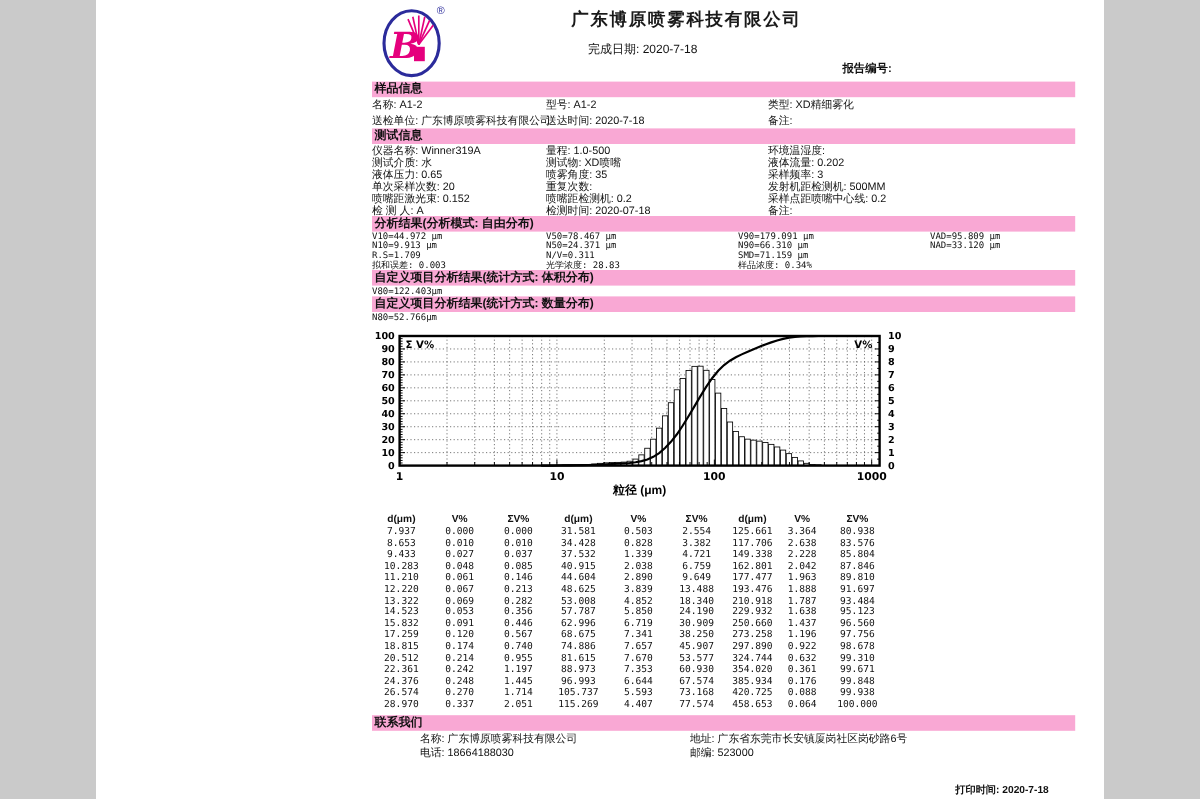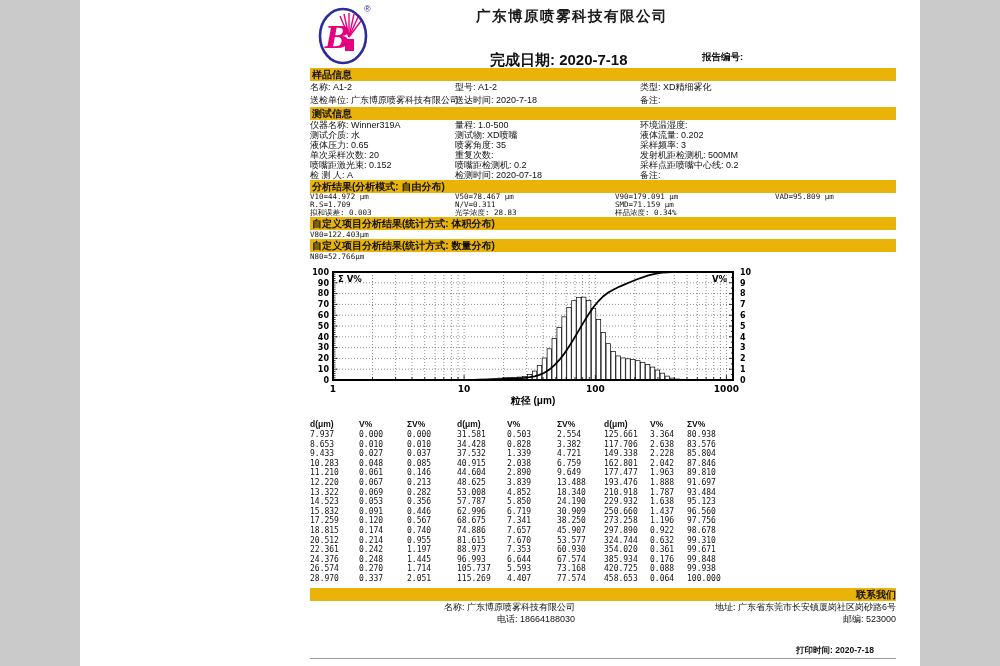--- a/index.html
+++ b/index.html
@@ -1,47 +1,47 @@
 <!DOCTYPE html>
 <html><head>
 <meta charset="utf-8">
 <style>
   html,body{margin:0;padding:0;}
   body{width:1000px;height:666px;background:#cacaca;font-family:"Liberation Sans","DejaVu Sans",sans-serif;color:#111;}
   .paper{position:absolute;left:80px;top:0;width:840px;height:666px;background:#ffffff;overflow:hidden;}
   
   .logo{position:absolute;left:237px;top:3px;width:58px;height:62px;}
   .company-title{position:absolute;left:396px;top:7px;font-size:14.5px;font-weight:bold;letter-spacing:1.5px;color:#1a1a1a;}
-  .hdr-date{position:absolute;left:410px;top:51px;font-size:15px;font-weight:700;}
+  .hdr-date{position:absolute;left:410px;top:34px;font-size:10px;font-weight:400;}
   .hdr-repno{position:absolute;left:622px;top:51px;font-size:9.5px;font-weight:600;}
   
   .content{position:absolute;left:230px;top:68px;width:586px;}
-  .secbar{height:13px;line-height:13px;background:#eab308;font-size:10px;font-weight:bold;padding-left:2px;}
+  .secbar{height:13px;line-height:13px;background:#f9a8d4;font-size:10px;font-weight:bold;padding-left:2px;}
   .rows3 .inforow{display:grid;grid-template-columns:145px 185px auto;height:10px;line-height:10px;font-size:9px;}
   .rows-sample .inforow{height:13px;line-height:13px;}
   .rows4 .inforow{display:grid;grid-template-columns:145px 160px 160px auto;height:8px;line-height:8px;font-size:7.5px;font-family:"DejaVu Sans Mono",monospace;}
   .rows2 .inforow{display:grid;grid-template-columns:225px auto;height:12px;line-height:12px;font-size:9px;margin-left:40px;}
   .cell{white-space:nowrap;}
   .val-line{height:9px;line-height:9px;font-size:7.5px;font-family:"DejaVu Sans Mono",monospace;}
   .note-line{height:11px;line-height:11px;font-size:8.5px;}
   .chartwrap{position:relative;height:150px;margin-top:4px;}
   .chartwrap svg{position:absolute;left:-30px;top:0;}
   .grid{stroke:#444;stroke-width:0.6;stroke-dasharray:1,2;}
   .tick{stroke:#000;stroke-width:0.8;}
   .bar{fill:#fff;stroke:#000;stroke-width:0.7;}
   .curve{fill:none;stroke:#000;stroke-width:1.8;}
   .framebox{fill:none;stroke:#000;stroke-width:2;}
   .ticklabel{font:bold 8px "DejaVu Sans",sans-serif;fill:#000;}
   .xlab{font:bold 9px "DejaVu Sans",sans-serif;fill:#000;}
   .clabel{font:bold 8.5px "DejaVu Sans",sans-serif;fill:#000;}
   .axtitle{font:bold 10px "Liberation Sans",sans-serif;fill:#000;}
-  .dist{width:440px;margin-top:4px;font-family:"DejaVu Sans Mono",monospace;}
+  .dist{width:440px;margin-top:4px;font-family:"DejaVu Sans Mono",monospace;text-align:center;}
   .trow{display:grid;grid-template-columns:49px 48px 50px 50px 50px 47px 46px 37px 55px;height:9.6px;line-height:9.6px;font-size:8px;}
   .thead{height:11px;line-height:11px;font-weight:bold;font-family:"Liberation Sans",sans-serif;font-size:8.5px;}
-  .contactwrap{margin-top:4px;text-align:right;}
+  .contactwrap{margin-top:4px;}
   .printline{margin-top:20px;height:10px;line-height:10px;font-size:8.5px;font-weight:bold;text-align:right;padding-right:22px;}
   .endrule{border-top:1px solid #999;margin-top:3px;height:0;}
 </style>
 </head>
 <body>
 
 <div class="paper">
 
   <svg class="logo" viewBox="0 0 58 62">
     <ellipse cx="26" cy="33" rx="23" ry="27" fill="none" stroke="#2b2b9b" stroke-width="2.6"></ellipse>
@@ -112,20 +112,26 @@
         </div>
       </div>
 
     <div class="secbar">分析结果(分析模式: 自由分布)</div>
     <div id="analysis-rows" class="rows4">
         <div class="inforow">
           <span class="cell">V10=44.972 μm</span>
           <span class="cell">V50=78.467 μm</span>
           <span class="cell">V90=179.091 μm</span>
           <span class="cell">VAD=95.809 μm</span>
+        </div>
+        <div class="inforow">
+          <span class="cell">N10=9.913 μm</span>
+          <span class="cell">N50=24.371 μm</span>
+          <span class="cell">N90=66.310 μm</span>
+          <span class="cell">NAD=33.120 μm</span>
         </div>
         <div class="inforow">
           <span class="cell">R.S=1.709</span>
           <span class="cell">N/V=0.311</span>
           <span class="cell">SMD=71.159 μm</span>
           <span class="cell"></span>
         </div>
         <div class="inforow">
           <span class="cell">拟和误差: 0.003</span>
           <span class="cell">光学浓度: 28.83</span>

